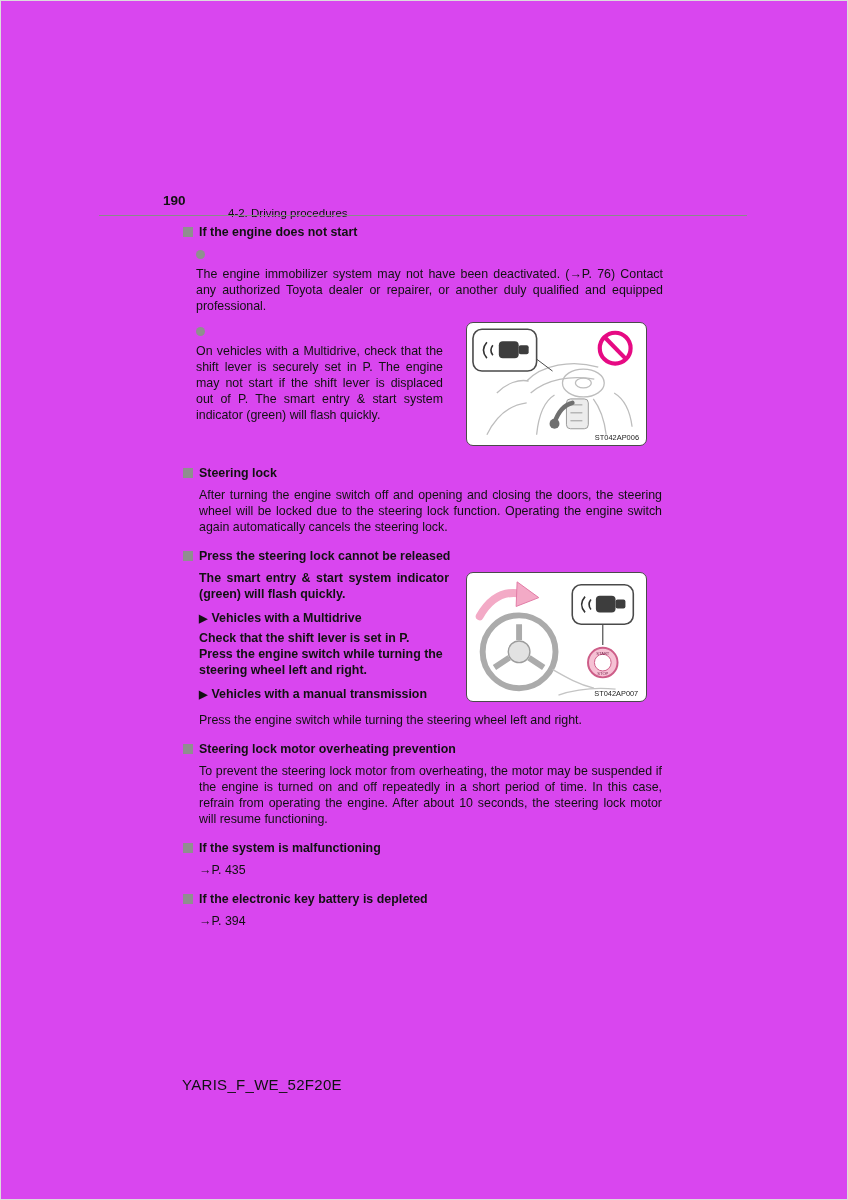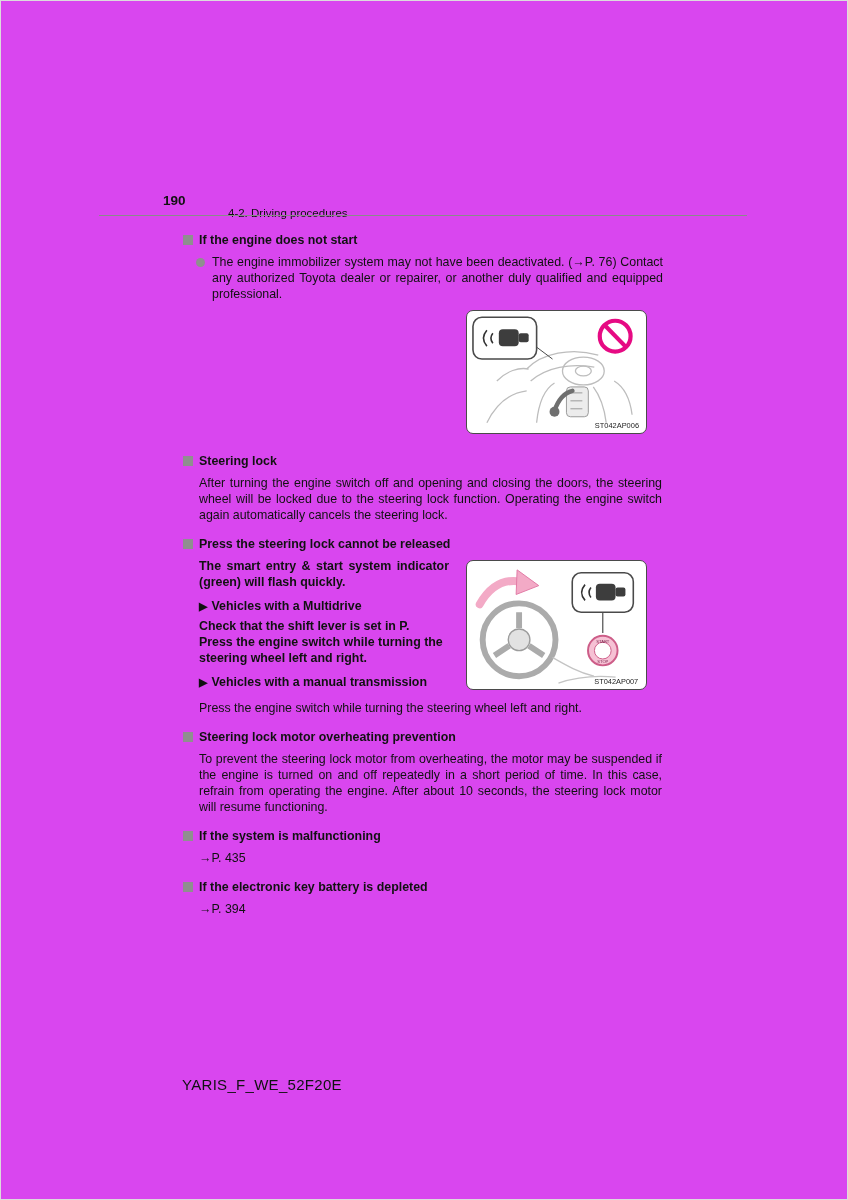--- a/index.html
+++ b/index.html
@@ -9,23 +9,23 @@
     box-shadow: inset 0 0 0 1px #dcdcdc;
     overflow:hidden;
   }
   
   .pg-num { position:absolute; left:163px; top:193px; font-size:13.5px; font-weight:bold; }
   .chapter { position:absolute; left:228px; top:207px; font-size:11.5px; }
   .rule { position:absolute; left:99px; top:215px; width:648px; height:1px; background:#8a8a8a; }
   
   .content { position:absolute; left:183px; top:224px; width:480px; font-size:12.4px; line-height:16px; }
   .heading { display:flex; align-items:flex-start; gap:6px; font-weight:bold; margin:13px 0 6px 0; }
-  .heading.first { margin-top:8px; }
+  .heading.first { margin-top:0; }
   .sq { width:10px; height:10px; background:#8f8f8f; margin-top:3px; flex:none; }
-  .bullet { display:flex; gap:7px; margin:6px 0 10px 0; padding-left:13px; }
+  .bullet { display:flex; gap:7px; margin:6px 0 10px 0; padding-left:13px;flex-direction:column; }
   .dot { width:9px; height:9px; border-radius:50%; background:#8f8f8f; margin-top:3.5px; flex:none; }
   .btext { text-align:justify; }
   .btext.narrow { width:247px; }
   .para { margin:4px 0 8px 16px; text-align:justify; width:463px; }
   .rel { position:relative; }
   .rel.fig1wrap { min-height:128px; }
   .rel.fig2wrap { min-height:134px; }
   .leftcol { width:250px; margin-left:16px;font-weight:bold; }
   .leftcol .para { margin-left:0; width:auto; }
   .tri-line { margin:8px 0 4px 0; display:flex; gap:4px; }
@@ -54,20 +54,24 @@
     <div>
       <div class="heading first">
         <span class="sq"></span>
         <span>If the engine does not start</span>
       </div>
       <div class="bullet">
         <span class="dot"></span>
         <span class="btext">The engine immobilizer system may not have been deactivated. (→P. 76) Contact any authorized Toyota dealer or repairer, or another duly qualified and equipped professional.</span>
       </div>
       <div class="rel fig1wrap">
+        <div class="bullet" style="margin-top:0">
+          <span class="dot"></span>
+          <span class="btext narrow">On vehicles with a Multidrive, check that the shift lever is securely set in P. The engine may not start if the shift lever is displaced out of P. The smart entry &amp; start system indicator (green) will flash quickly.</span>
+        </div>
         <div class="figure f1">
           <svg viewBox="0 0 180 122">
 
             <g stroke="#bdbdbd" fill="none" stroke-width="1.3">
               <path d="M60 58 C 75 42 105 36 132 44"></path>
               <path d="M64 70 C 80 56 104 52 128 56"></path>
               <ellipse cx="117" cy="60" rx="21" ry="14"></ellipse>
               <ellipse cx="117" cy="60" rx="8" ry="5"></ellipse>
               <path d="M70 112 C 72 92 78 78 88 72"></path>
               <path d="M140 112 C 138 96 133 84 127 76"></path>

